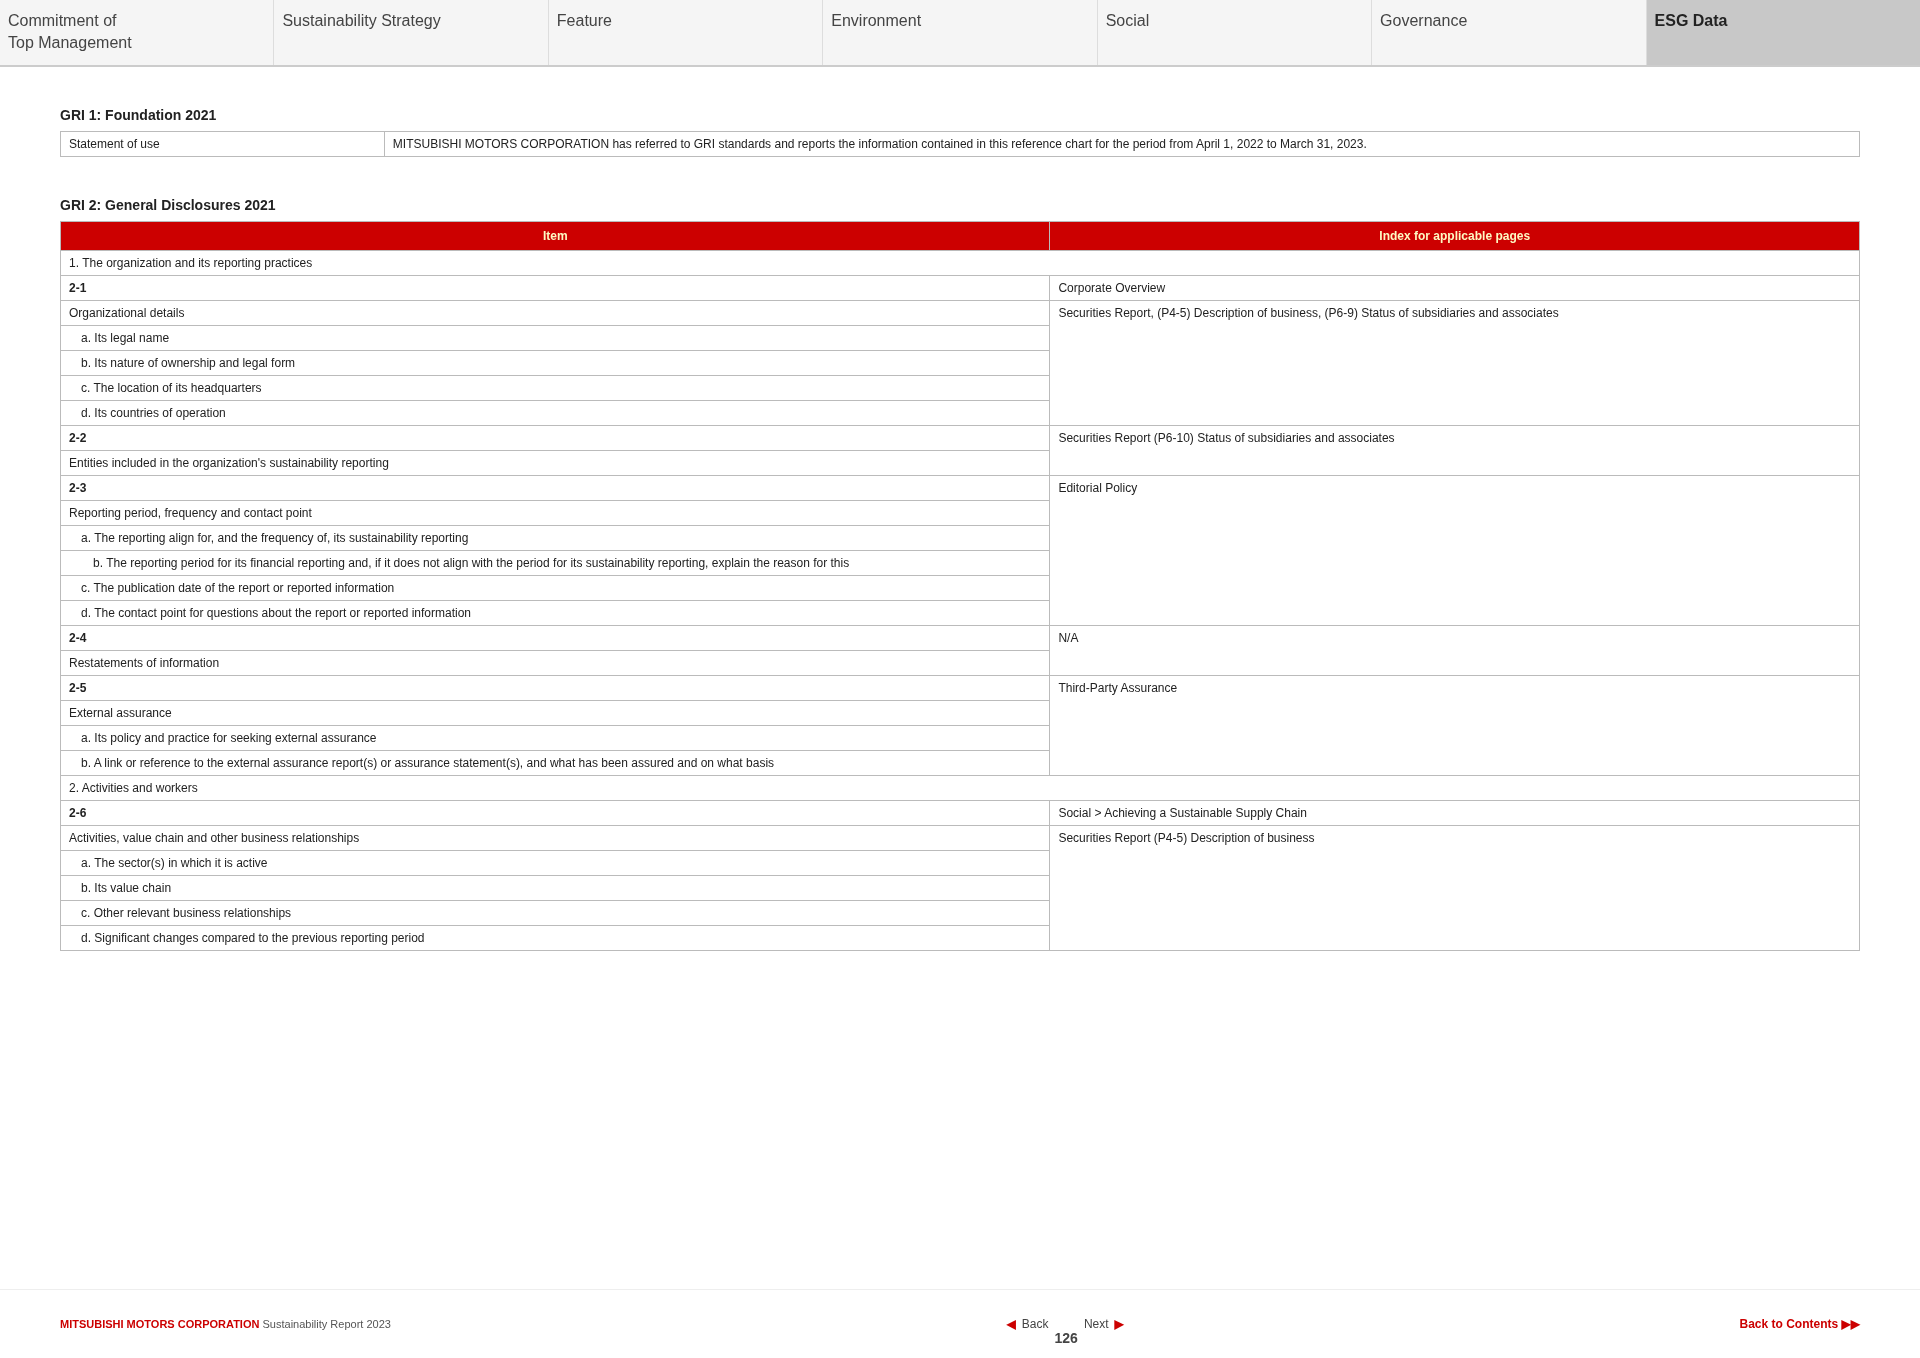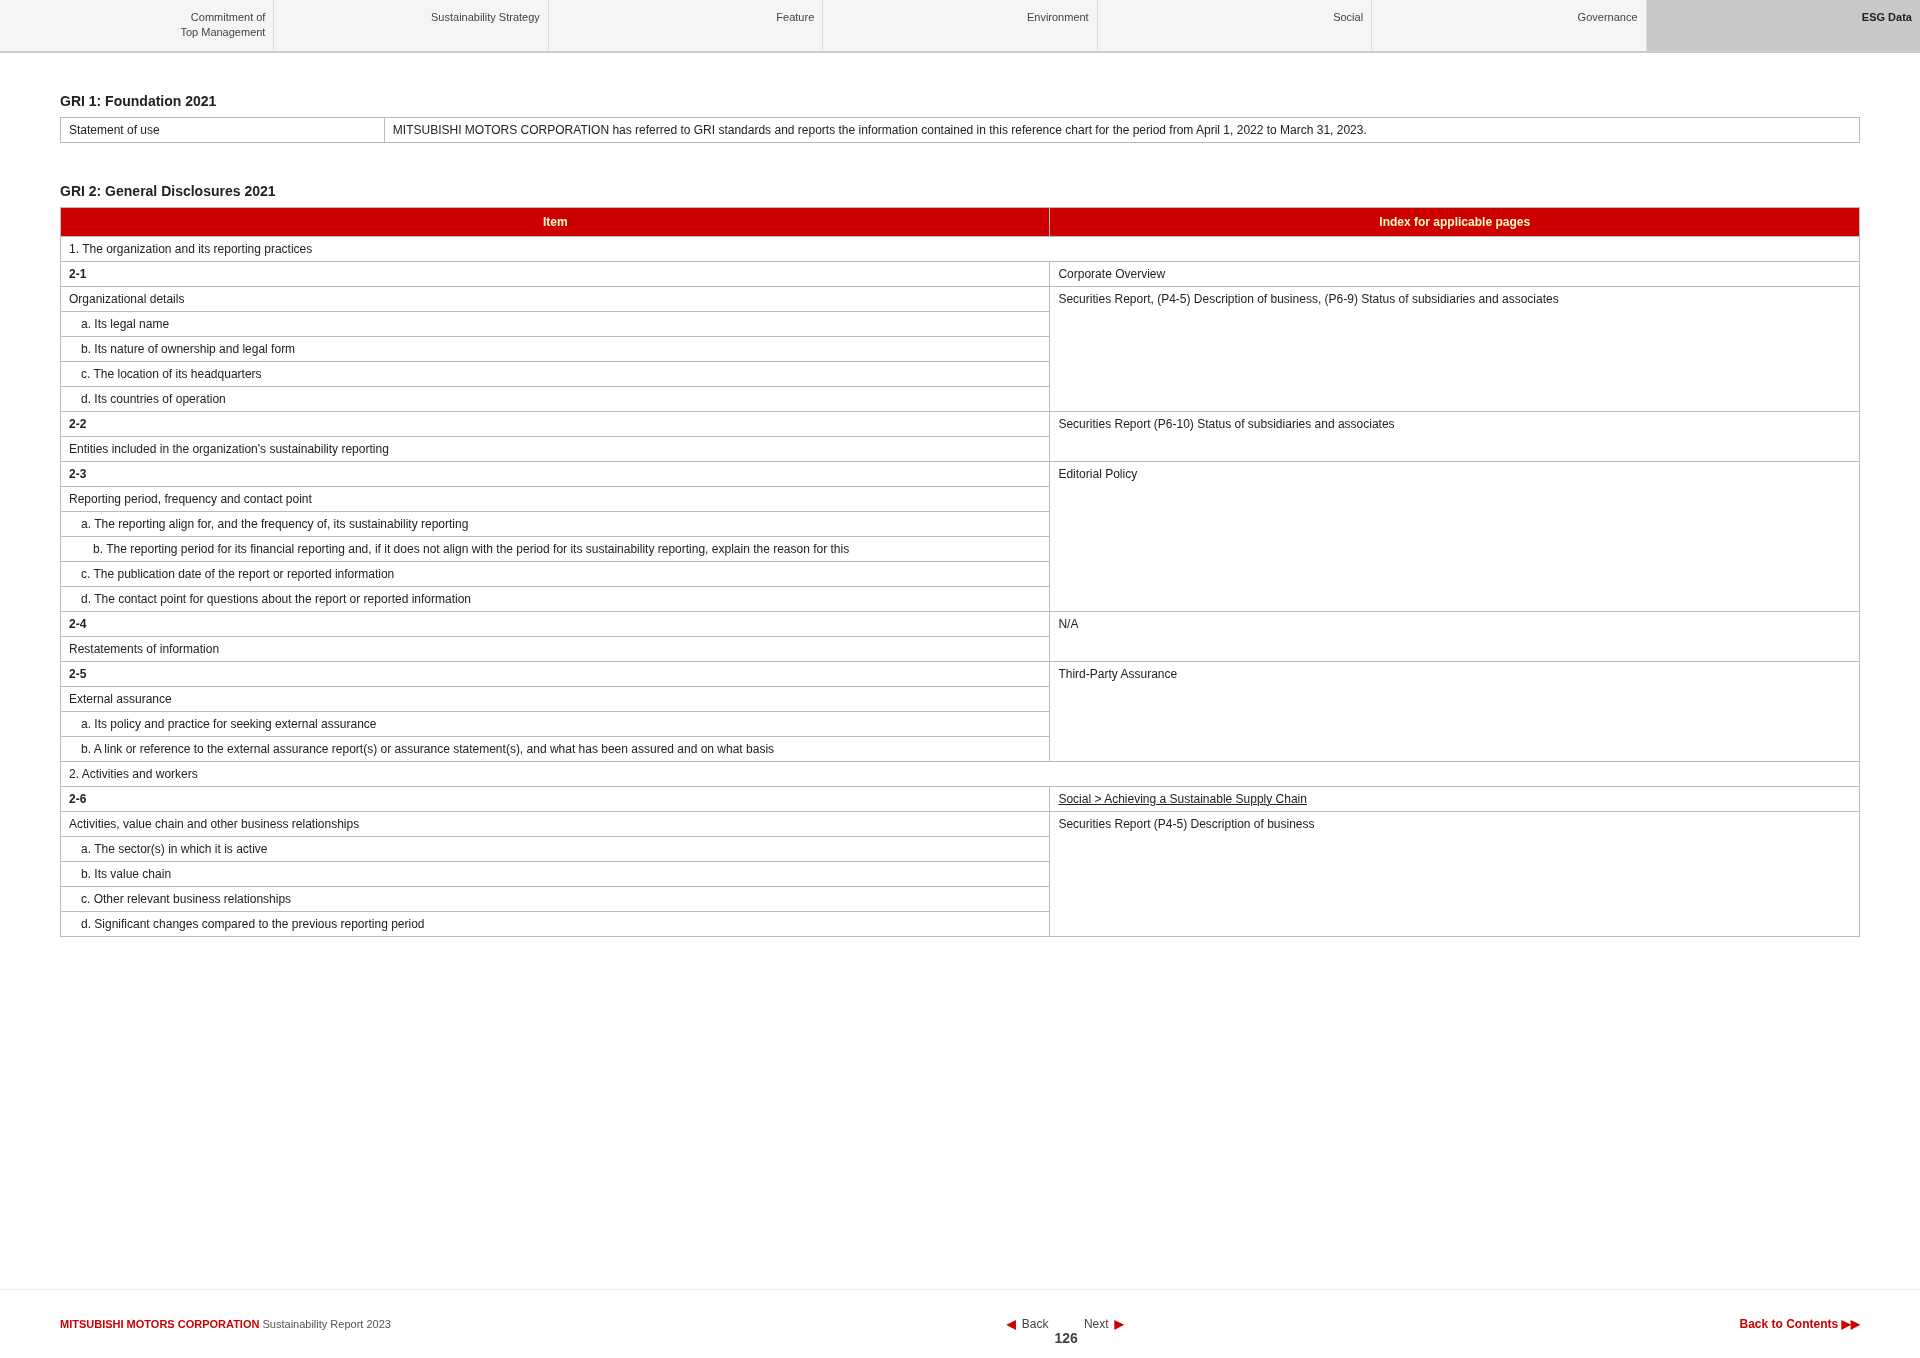--- a/index.html
+++ b/index.html
@@ -15,23 +15,23 @@
 
     
     .top-nav {
       display: flex;
       border-bottom: 2px solid #ccc;
       background: #f5f5f5;
       padding: 0;
     }
     .nav-item {
       flex: 1;
-      text-align: right;
+      text-align: left;
       padding: 10px 8px;
-      font-size: 11px;
+      font-size: 16px;
       color: #444;
       border-right: 1px solid #ddd;
       cursor: pointer;
       line-height: 1.4;
     }
     .nav-item:last-child { border-right: none; }
     .nav-item.active {
       background: #c8c8c8;
       color: #222;
       font-weight: bold;
@@ -231,21 +231,21 @@
             <td style="padding-left: 20px;">a. Its policy and practice for seeking external assurance</td>
           </tr>
           <tr>
             <td style="padding-left: 20px;">b. A link or reference to the external assurance report(s) or assurance statement(s), and what has been assured and on what basis</td>
           </tr>
           <tr>
             <td colspan="2">2. Activities and workers</td>
           </tr>
           <tr>
             <td style="font-weight: bold;">2-6</td>
-            <td rowspan="1" style="vertical-align: top; text-decoration: underline;">Social &gt; Achieving a Sustainable Supply Chain</td>
+            <td rowspan="1" style="vertical-align: top;">Social &gt; Achieving a Sustainable Supply Chain</td>
           </tr>
           <tr>
             <td>Activities, value chain and other business relationships</td>
             <td rowspan="5" style="vertical-align: top;">Securities Report (P4-5) Description of business</td>
           </tr>
           <tr>
             <td style="padding-left: 20px;">a. The sector(s) in which it is active</td>
           </tr>
           <tr>
             <td style="padding-left: 20px;">b. Its value chain</td>

